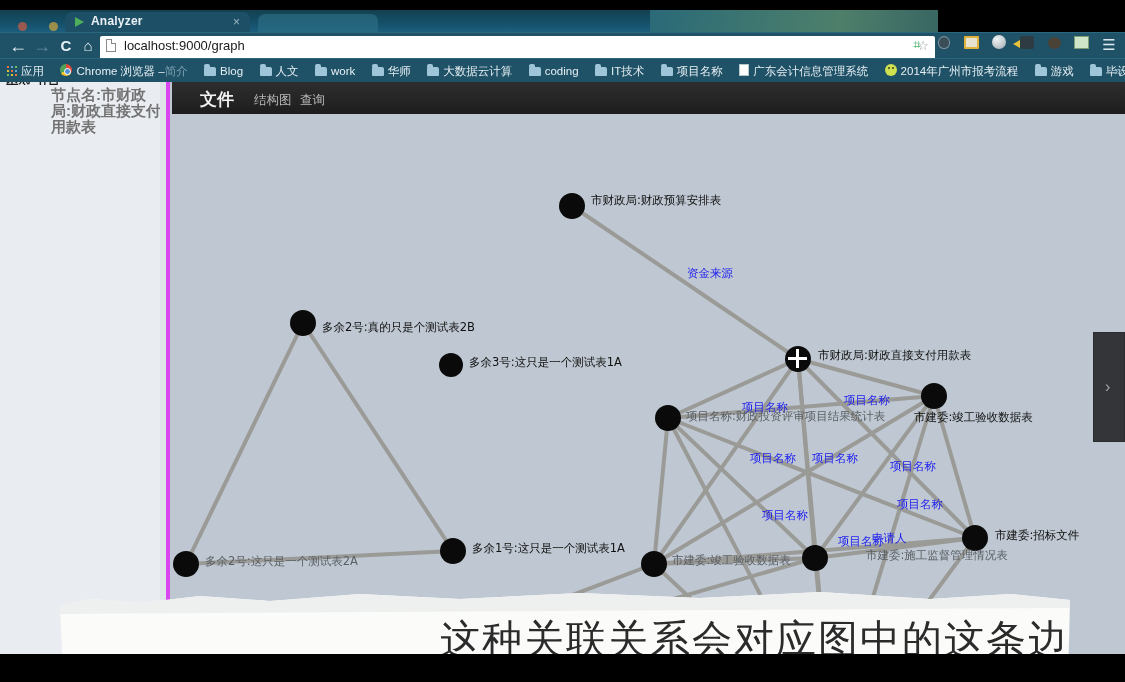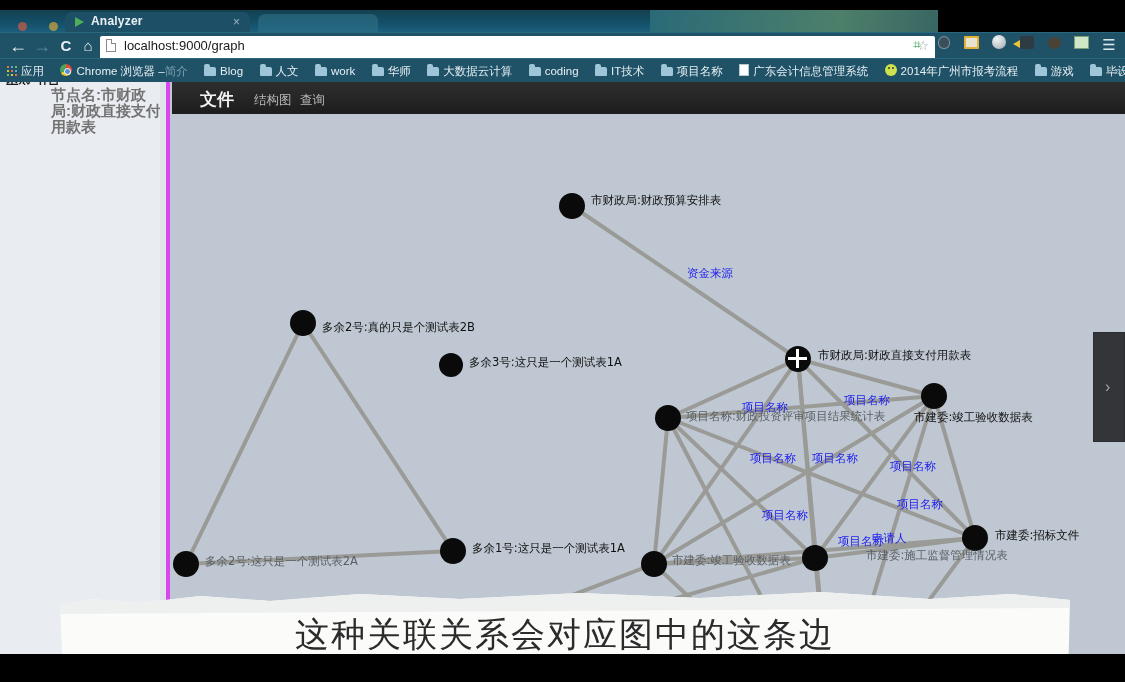--- a/index.html
+++ b/index.html
@@ -132,22 +132,22 @@
   .cursor-cross:before{ left:9px; top:1px; width:3px; height:19px;}
   .cursor-cross:after{ left:1px; top:9px; width:19px; height:3px;}
 
   .rightpanel{ position:absolute; right:0; top:250px; width:32px; height:110px;
                background:#333538; border:1px solid #2a2c2f; }
   .rightpanel .chev{ position:absolute; left:11px; top:45px; font-size:16px; color:#9fa4a8;}
 
   
   .banner{ position:absolute; left:60px; top:508px; width:1010px; height:110px; pointer-events:none;}
   .banner svg{ position:absolute; left:0; top:0;}
-  .caption{ position:absolute; left:0; top:22px; width:1010px; text-align:center;
-            font-size:34px; color:#2b2b2b; letter-spacing:2px; font-weight:500;
+  .caption{ position:absolute; left:0; top:22px; width:1010px; text-align:right;
+            font-size:40px; color:#2b2b2b; letter-spacing:2px; font-weight:500;
             font-family:"DejaVu Sans","Liberation Sans",sans-serif;}
 
   .bottom-bar{ position:absolute; left:0; top:654px; width:1125px; height:28px; background:#000;}
   .top-bar{ position:absolute; left:0; top:0; width:1125px; height:10px; background:#000;}
 </style>
 </head>
 <body>
 
 <div id="screen">
 

